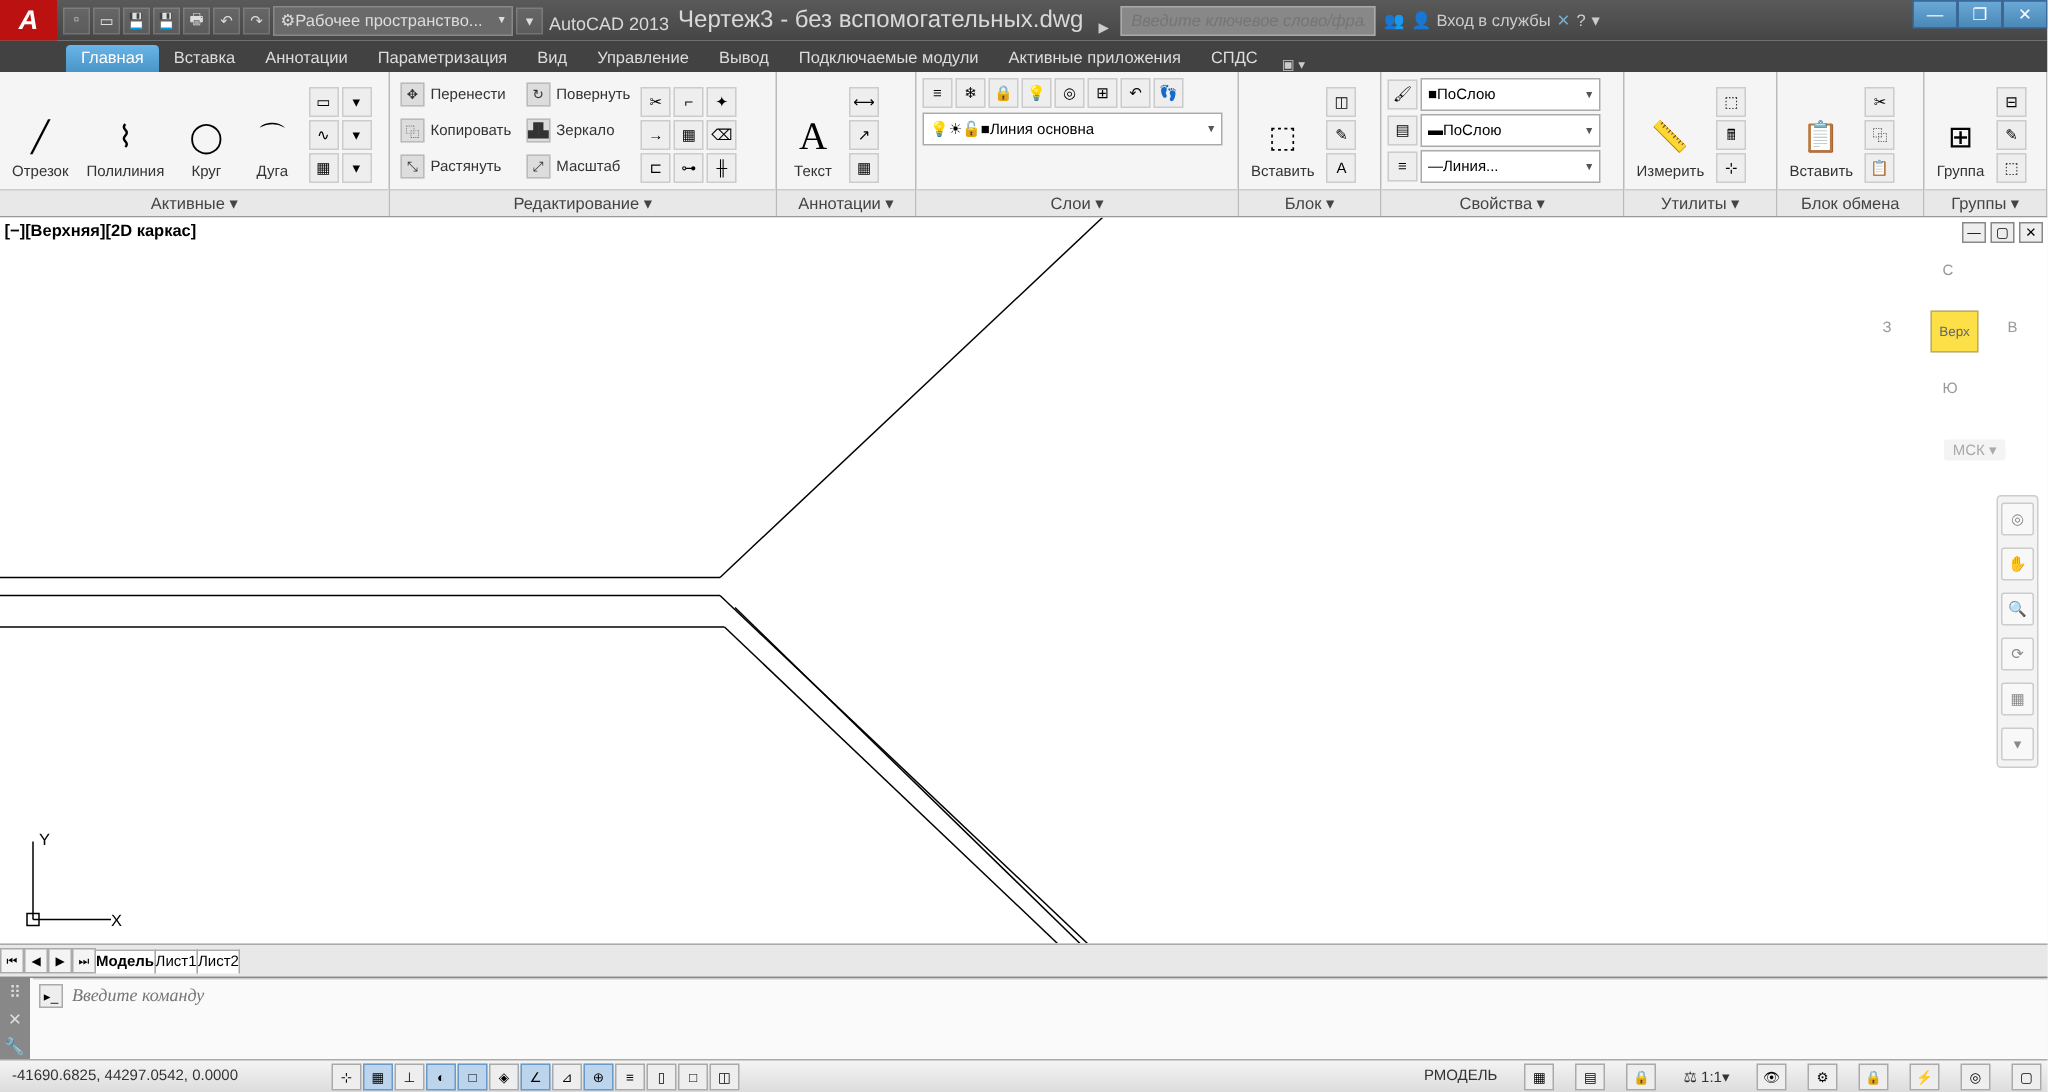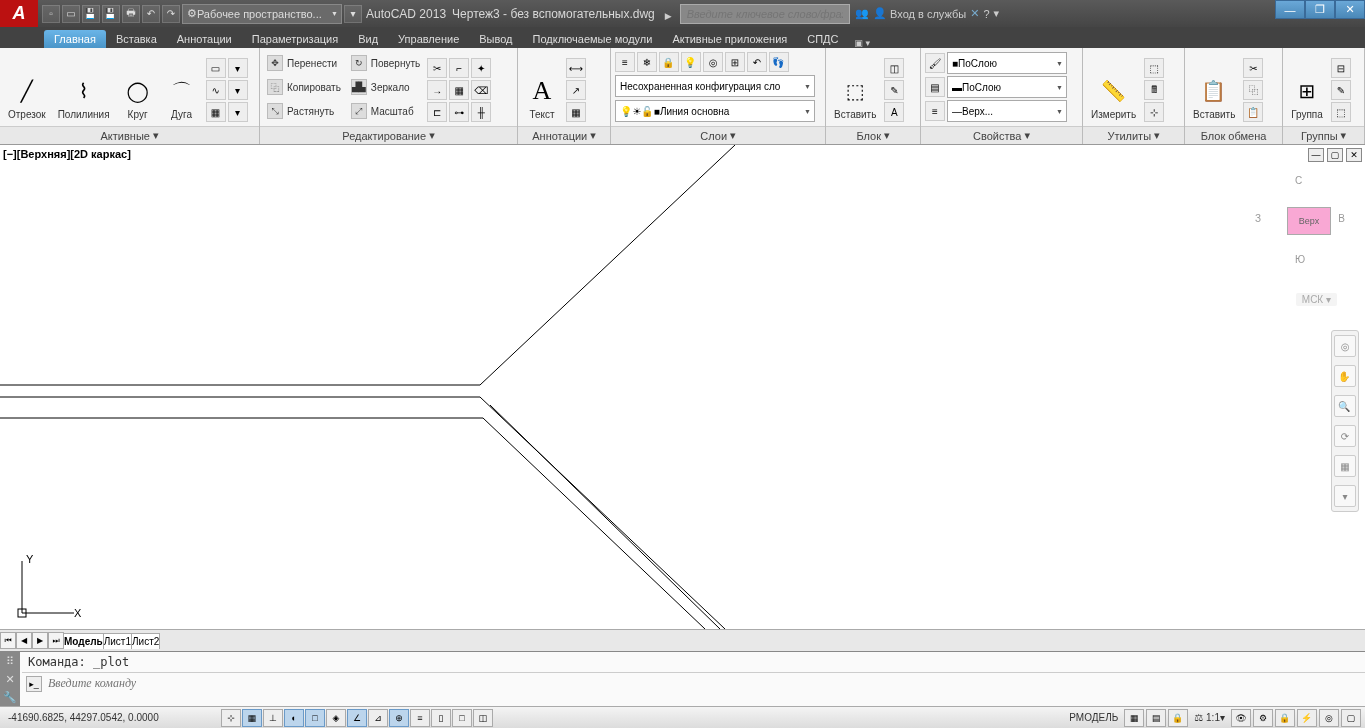--- a/index.html
+++ b/index.html
@@ -7,21 +7,21 @@
 
 
 .titlebar { height: 27px; background: linear-gradient(#5a5a5a, #454545); display: flex; align-items: center; position: relative; }
 .app-logo { width: 38px; height: 27px; background: #b11; display: flex; align-items: center; justify-content: center; color: #fff; font-weight: bold; font-size: 18px; font-style: italic; }
 .qat { display: flex; gap: 2px; padding: 0 4px; align-items: center; }
 .qat-btn { width: 18px; height: 18px; background: rgba(255,255,255,0.1); border: 1px solid rgba(255,255,255,0.15); display: flex; align-items: center; justify-content: center; color: #ddd; font-size: 10px; }
 .workspace-combo { height: 20px; background: #6a6a6a; color: #ddd; border: 1px solid #888; padding: 0 14px 0 4px; font-size: 11px; display: flex; align-items: center; position: relative; width: 160px; }
 .workspace-combo::after { content: "▼"; position: absolute; right: 3px; font-size: 7px; }
 .title-center { display: flex; align-items: flex-end; gap: 6px; }
 .title-app { color: #d8d8d8; font-size: 12px; }
-.title-doc { color: #d8d8d8; font-size: 12px; }
+.title-doc { color: #d8d8d8; font-size: 16px; }
 .title-play { color: #ccc; font-size: 9px; margin-left: 4px; }
 .search-box { height: 20px; background: #888; border: 1px solid #aaa; color: #ddd; font-style: italic; padding: 0 6px; width: 170px; margin-left: 8px; font-size: 11px; }
 .title-right { display: flex; align-items: center; gap: 4px; margin-left: 6px; color: #ccc; font-size: 11px; }
 .title-right span { display: flex; align-items: center; gap: 3px; }
 .win-controls { position: absolute; right: 0; top: 0; display: flex; }
 .win-btn { width: 30px; height: 19px; background: linear-gradient(#6aa8d8, #4a88b8); border: 1px solid #3a6a98; display: flex; align-items: center; justify-content: center; color: #fff; font-size: 11px; }
 .win-btn.close { background: linear-gradient(#6aa8d8, #4a88b8); }
 
 
 .tabbar { height: 21px; background: #424242; display: flex; align-items: flex-end; padding-left: 44px; }
@@ -45,21 +45,21 @@
 .mini-icon { width: 20px; height: 20px; background: #eee; border: 1px solid #ccc; display: flex; align-items: center; justify-content: center; font-size: 10px; }
 .combo { height: 22px; border: 1px solid #aaa; background: #fff; display: flex; align-items: center; padding: 0 14px 0 4px; position: relative; font-size: 10px; }
 .combo::after { content: "▼"; position: absolute; right: 3px; font-size: 7px; color: #555; }
 
 
 .viewport { position: absolute; top: 145px; left: 0; right: 0; bottom: 99px; background: #fff; overflow: hidden; }
 .vp-label { position: absolute; top: 3px; left: 3px; font-size: 11px; color: #000; font-weight: bold; }
 .vp-controls { position: absolute; top: 3px; right: 3px; display: flex; gap: 3px; }
 .vp-ctrl { width: 16px; height: 14px; border: 1px solid #888; background: #eee; font-size: 9px; display: flex; align-items: center; justify-content: center; }
 .viewcube { position: absolute; top: 30px; right: 20px; width: 90px; height: 90px; }
-.viewcube-center { position: absolute; top: 32px; left: 32px; width: 44px; height: 28px; background: #f9a8d4; border: 1px solid #aaa; display: flex; align-items: center; justify-content: center; font-size: 9px; color: #666; }
+.viewcube-center { position: absolute; top: 32px; left: 32px; width: 32px; height: 28px; background: #fde047; border: 1px solid #aaa; display: flex; align-items: center; justify-content: center; font-size: 9px; color: #666; }
 .vc-dir { position: absolute; font-size: 10px; color: #999; }
 .msk { position: absolute; top: 148px; right: 28px; font-size: 10px; color: #aaa; background: #f4f4f4; padding: 1px 6px; border-radius: 2px; }
 .nav-bar { position: absolute; right: 6px; top: 185px; width: 28px; background: rgba(240,240,240,0.8); border: 1px solid #ccc; border-radius: 3px; padding: 4px 2px; display: flex; flex-direction: column; gap: 8px; align-items: center; }
 .nav-btn { width: 22px; height: 22px; border: 1px solid #ccc; background: #f8f8f8; border-radius: 2px; font-size: 10px; display: flex; align-items: center; justify-content: center; color: #888; }
 .ucs { position: absolute; bottom: 6px; left: 12px; }
 
 
 .layout-tabs { position: absolute; bottom: 77px; left: 0; right: 0; height: 22px; background: #e8e8e8; border-top: 1px solid #aaa; display: flex; align-items: center; }
 .lt-nav { display: flex; }
 .lt-navbtn { width: 16px; height: 17px; border: 1px solid #aaa; background: #f4f4f4; font-size: 8px; display: flex; align-items: center; justify-content: center; }
@@ -73,21 +73,21 @@
 .cmd-input-row { margin-left: 22px; display: flex; align-items: center; border-top: 1px solid #ccc; height: 22px; padding: 0 4px; }
 .cmd-prompt { width: 16px; height: 16px; border: 1px solid #aaa; background: #eee; margin-right: 6px; display: flex; align-items: center; justify-content: center; font-size: 9px; }
 .cmd-input { flex: 1; border: none; background: transparent; font-style: italic; color: #888; font-family: Liberation Serif, serif; font-size: 12px; outline: none; }
 
 
 .statusbar { position: absolute; bottom: 0; left: 0; right: 0; height: 22px; background: linear-gradient(#f4f4f4,#dcdcdc); border-top: 1px solid #aaa; display: flex; align-items: center; font-size: 10px; }
 .coords { padding: 0 8px; color: #333; width: 215px; }
 .sb-group { display: flex; gap: 1px; margin-left: 6px; }
 .sb-btn { width: 20px; height: 18px; border: 1px solid #aaa; background: #eee; display: flex; align-items: center; justify-content: center; font-size: 9px; }
 .sb-btn.active { background: #bcd5ec; border-color: #6a9ac8; }
-.sb-right { margin-left: auto; display: flex; align-items: center; gap: 2px; padding-right: 4px; }
+.sb-right { margin-left: auto; display: flex; align-items: center; gap: 14px; padding-right: 4px; }
 .sb-text { padding: 0 4px; color: #333; }
 </style>
 </head>
 <body>
 
 <div class="titlebar">
   <div class="app-logo">A</div>
   <div class="qat">
     <div class="qat-btn">▫</div>
     <div class="qat-btn">▭</div>
@@ -248,23 +248,20 @@
       <div style="display:flex;gap:2px">
         <div class="mini-icon">≡</div>
         <div class="mini-icon">❄</div>
         <div class="mini-icon">🔒</div>
         <div class="mini-icon">💡</div>
         <div class="mini-icon">◎</div>
         <div class="mini-icon">⊞</div>
         <div class="mini-icon">↶</div>
         <div class="mini-icon">👣</div>
       </div>
-      <div class="combo" style="width:200px">
-          <span>Несохраненная конфигурация сло</span>
-        </div>
       <div class="combo" style="width:200px">💡☀🔓■ <span>Линия основна</span></div>
     </div>
     <div class="panel-title"><span>Слои</span> ▾</div>
   </div>
 
   <div class="panel" style="width:95px">
     <div class="panel-body">
       <div class="big-btn">
           <div class="icon">⬚</div>
           <div class="label">Вставить</div>
@@ -289,21 +286,21 @@
       <div style="display:flex;gap:2px;align-items:center">
         <div class="mini-icon">🖌</div>
         <div class="combo" style="width:120px">■ <span>ПоСлою</span></div>
       </div>
       <div style="display:flex;gap:2px;align-items:center">
         <div class="mini-icon">▤</div>
         <div class="combo" style="width:120px">▬ <span>ПоСлою</span></div>
       </div>
       <div style="display:flex;gap:2px;align-items:center">
         <div class="mini-icon">≡</div>
-        <div class="combo" style="width:120px">— <span>Верх...</span></div>
+        <div class="combo" style="width:120px">— <span>Линия...</span></div>
       </div>
     </div>
     <div class="panel-title"><span>Свойства</span> ▾</div>
   </div>
 
   <div class="panel" style="width:102px">
     <div class="panel-body">
       <div class="big-btn">
           <div class="icon">📏</div>
           <div class="label">Измерить</div>
@@ -422,21 +419,20 @@
   <div class="lt-tab">Лист1</div>
   <div class="lt-tab">Лист2</div>
 </div>
 
 <div class="cmdwin">
   <div class="cmd-handle">
       <span>⠿</span>
       <span>✕</span>
       <span>🔧</span>
     </div>
-  <div class="cmd-history">Команда: _plot</div>
   <div class="cmd-input-row">
     <div class="cmd-prompt">▸_</div>
     <input class="cmd-input" placeholder="Введите команду" style="">
   </div>
 </div>
 
 <div class="statusbar">
   <div class="coords">-41690.6825, 44297.0542, 0.0000</div>
   <div class="sb-group">
     <div class="sb-btn">⊹</div>

